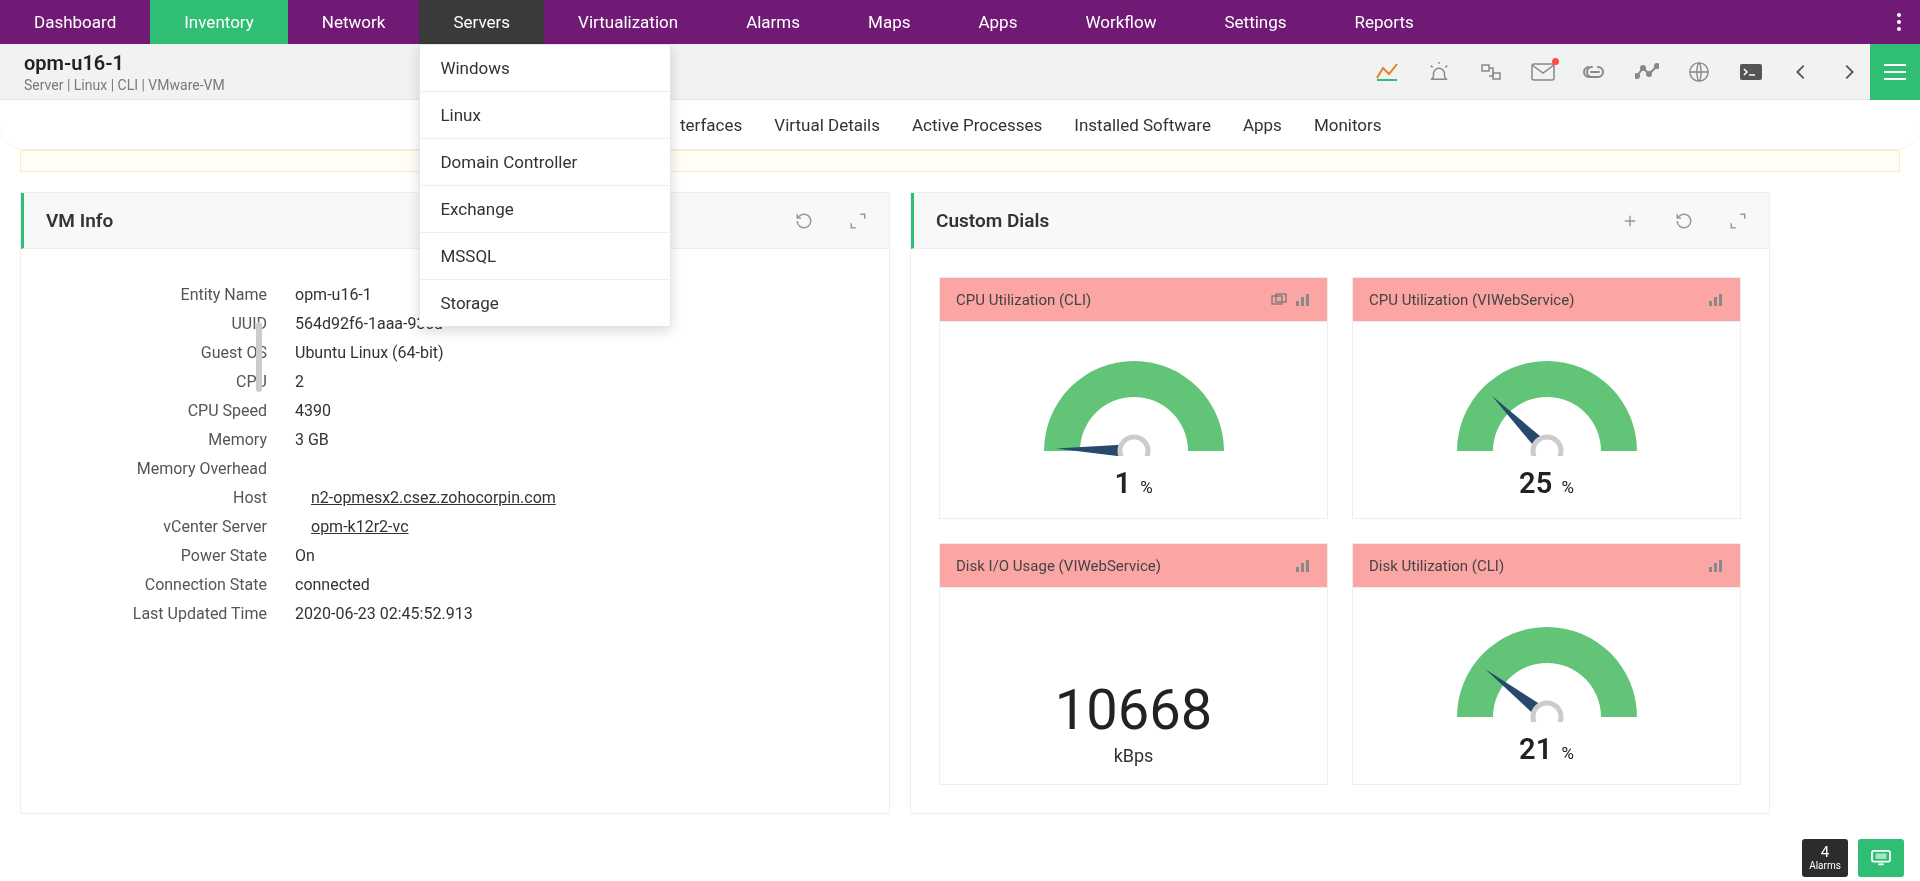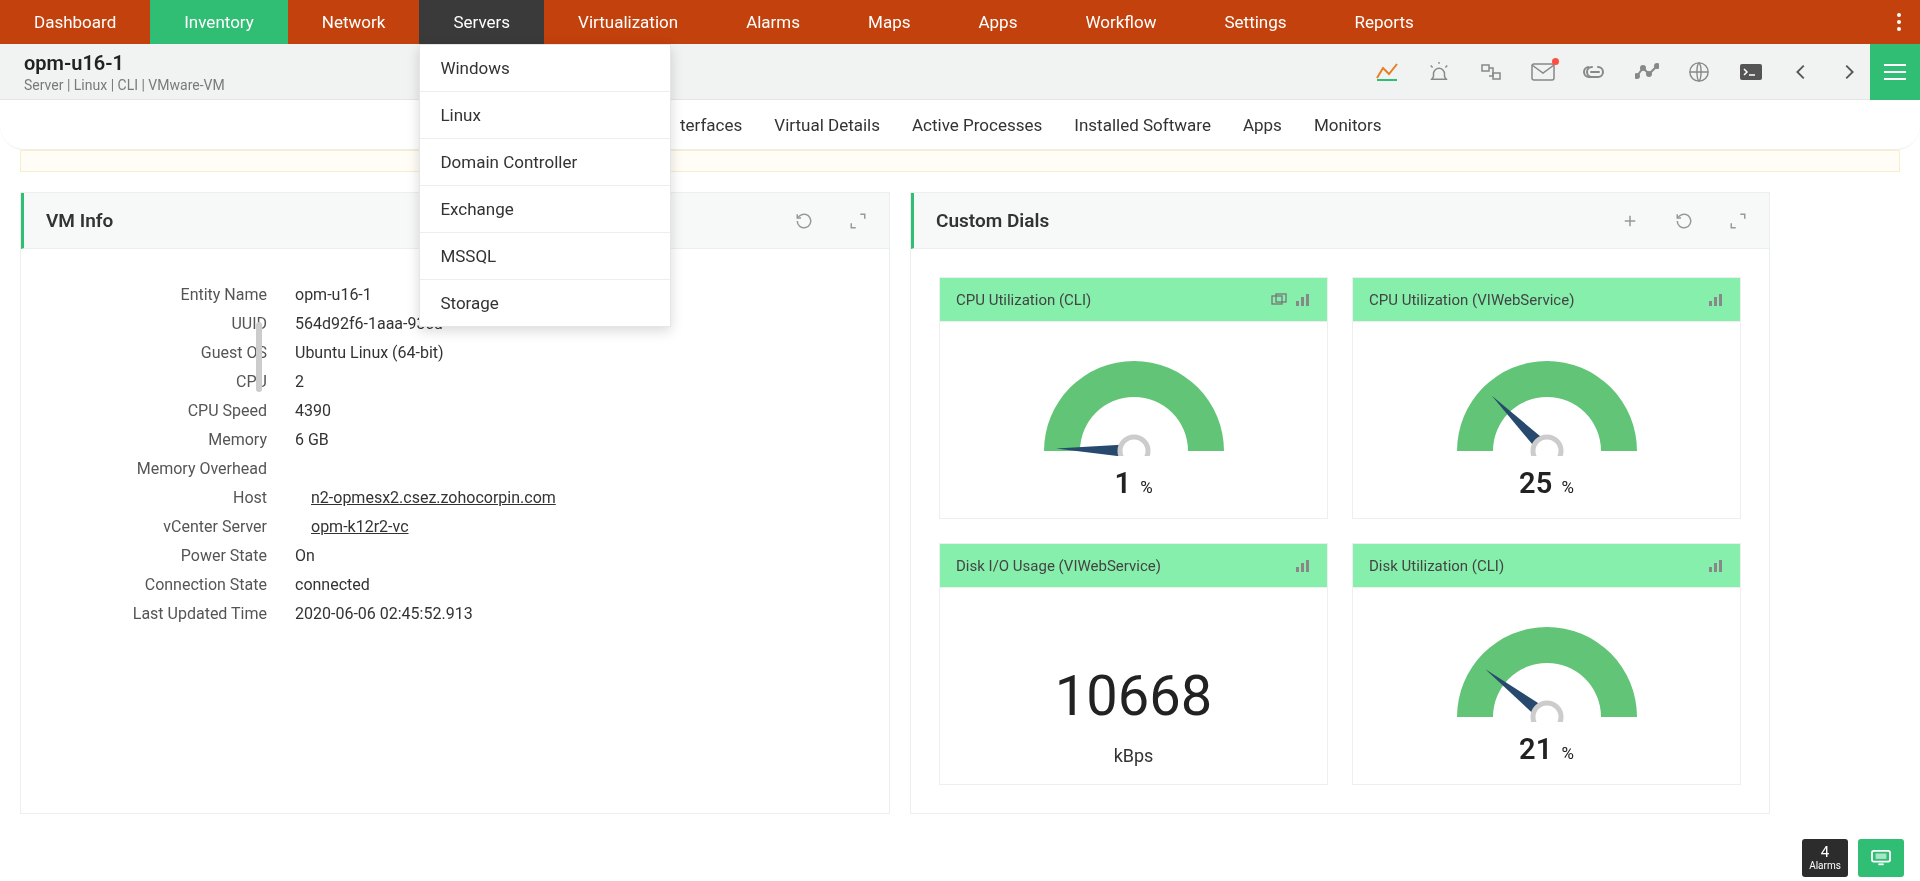--- a/index.html
+++ b/index.html
@@ -1,19 +1,19 @@
 <!DOCTYPE html>
 <html><head>
 <meta charset="utf-8">
 <style>
 * { margin:0; padding:0; box-sizing:border-box; font-family:-apple-system,BlinkMacSystemFont,"Segoe UI",Roboto,sans-serif; }
 body { background:#fff; color:#333; overflow:hidden; width:1920px; height:881px; position:relative; }
 
 
-.topnav { background:#c2410c; height:44px; display:flex; align-items:stretch; position:relative; }
+.topnav { background:#701a75; height:44px; display:flex; align-items:stretch; position:relative; }
 .topnav-item { color:#fff; font-size:17px; padding:0 34px; display:flex; align-items:center; cursor:pointer; position:relative; }
 .topnav-item.active { background:#2fbe74; }
 .topnav-item.open { background:#3a3a3a; }
 .topnav-spacer { flex:1; }
 .kebab { width:30px; display:flex; flex-direction:column; align-items:center; justify-content:center; gap:3px; cursor:pointer; margin-right:6px;}
 .kebab span{width:4px;height:4px;border-radius:50%;background:#fff;}
 
 
 .dropdown { position:absolute; top:44px; left:0; background:#fff; min-width:252px; box-shadow:0 4px 12px rgba(0,0,0,.15); z-index:100; border:1px solid #e5e5e5;}
 .dropdown-item { padding:13px 20px; font-size:17px; color:#333; border-bottom:1px solid #eee; cursor:pointer; white-space:nowrap;}
@@ -49,30 +49,30 @@
 .dials-panel{width:860px;}
 
 .vm-body{display:flex;padding:36px 24px 36px 24px;}
 .vm-labels{width:250px;text-align:right;padding-right:28px;display:flex;flex-direction:column;gap:10px;font-size:16px;color:#555;}
 .vm-values{display:flex;flex-direction:column;gap:10px;font-size:16px;color:#333;}
 .vm-values a{color:#333;text-decoration:underline;margin-left:16px;}
 
 
 .dials-grid{display:grid;grid-template-columns:1fr 1fr;gap:24px;padding:28px;}
 .dial-card{border:1px solid #eee;}
-.dial-card-header{height:44px;display:flex;align-items:center;padding:0 16px;font-size:15px;color:#444;background:#86efac;border-bottom:1px solid #eee;}
+.dial-card-header{height:44px;display:flex;align-items:center;padding:0 16px;font-size:15px;color:#444;background:#fca5a5;border-bottom:1px solid #eee;}
 .dial-card-header .hspacer{flex:1;}
 .dch-icon{width:16px;height:14px;margin-left:8px;color:#888;}
 .dial-body{height:196px;display:flex;flex-direction:column;align-items:center;justify-content:flex-end;padding-bottom:18px;position:relative;}
 .gauge-wrap{position:relative;width:210px;height:110px;}
 .gauge-wrap svg{width:210px;height:110px;display:block;}
 .dial-value{font-size:29px;font-weight:600;color:#222;margin-top:10px;}
 .dial-value small{font-size:17px;font-weight:400;margin-left:2px;}
 .big-number{font-size:56px;font-weight:400;color:#222;margin-top:36px;}
-.big-unit{font-size:18px;color:#333;margin-top:16px;}
+.big-unit{font-size:18px;color:#333;margin-top:2px;}
 
 
 .bottom-right{position:absolute;right:16px;bottom:4px;display:flex;gap:10px;align-items:flex-end;}
 .alarm-badge{width:46px;height:38px;background:#2c2c2c;color:#fff;display:flex;flex-direction:column;align-items:center;justify-content:center;font-size:10px;border-radius:3px;}
 .alarm-badge .num{font-size:15px;line-height:1;}
 .screen-btn{width:46px;height:38px;background:#2fbe74;display:flex;align-items:center;justify-content:center;border-radius:3px;cursor:pointer;}
 .screen-btn svg{width:22px;height:18px;fill:#fff;}
 
 
 .vscroll{position:absolute;left:256px;top:322px;width:6px;height:560px;}
@@ -236,27 +236,27 @@
           <div>Power State</div>
           <div>Connection State</div>
           <div>Last Updated Time</div>
         </div>
       <div class="vm-values" id="vm-values">
           <div>opm-u16-1</div>
           <div>564d92f6-1aaa-93cd</div>
           <div>Ubuntu Linux (64-bit)</div>
           <div>2</div>
           <div>4390</div>
-          <div>6 GB</div>
+          <div>3 GB</div>
           <div>&nbsp;</div>
           <div><a href="#">n2-opmesx2.csez.zohocorpin.com</a></div>
           <div><a href="#">opm-k12r2-vc</a></div>
           <div>On</div>
           <div>connected</div>
-          <div>2020-06-06 02:45:52.913</div>
+          <div>2020-06-23 02:45:52.913</div>
         </div>
     </div>
   </div>
 
   <div class="panel dials-panel">
     <div class="panel-header">
       <span>Custom Dials</span>
       <div class="hspacer"></div>
       <svg class="ph-icon" viewBox="0 0 24 24" stroke="#999" stroke-width="2">
           <line x1="12" y1="5" x2="12" y2="19"></line>

